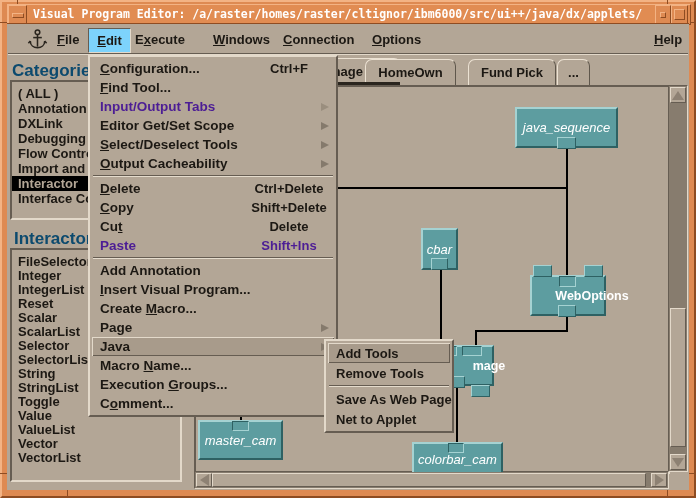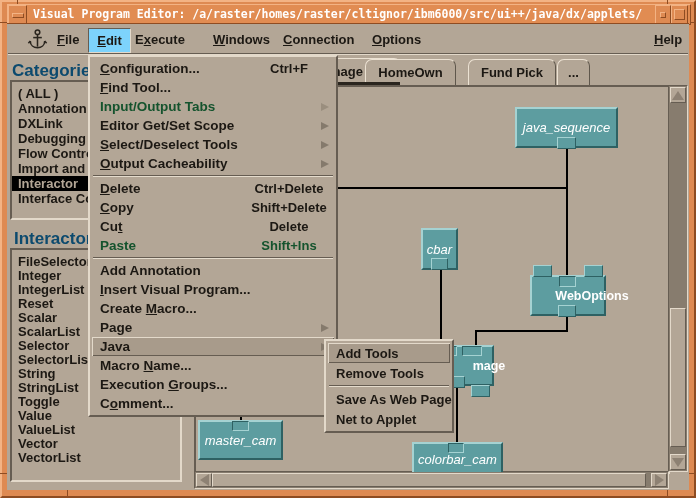--- a/index.html
+++ b/index.html
@@ -70,21 +70,21 @@
   
   .menu{background:#b3a696;z-index:50;padding:2px;
         border-top:2px solid #e3d9ca;border-left:2px solid #e3d9ca;
         border-right:2px solid #665d52;border-bottom:2px solid #665d52;}
   .mi{display:flex;align-items:center;height:19px;padding:0 5px 0 8px;color:#1c1813;}
   .mi-label{font-size:13.5px;font-weight:bold;white-space:nowrap;}
   .mi-short{margin-left:auto;width:80px;font-size:13px;font-weight:bold;text-align:center;white-space:nowrap;}
   .mi-arrow{margin-left:auto;width:0;height:0;border-top:4px solid transparent;
             border-bottom:4px solid transparent;border-left:8px solid #857a6c;
             box-shadow:none;}
-  .mi.disabled .mi-label,.mi.disabled .mi-short{color:#14532d;}
+  .mi.disabled .mi-label,.mi.disabled .mi-short{color:#4c1d95;}
   .mi.disabled .mi-arrow{opacity:.55;}
   .mi.armed{background:#a89b8b;box-shadow:inset 1px 1px 0 #e3d9ca,inset -1px -1px 0 #665d52;}
   .msep{height:0;border-top:1px solid #665d52;border-bottom:1px solid #e5dccd;margin:2px 1px;}
   #java-submenu{z-index:60;}
   #java-submenu .mi{height:20px;}
   #java-submenu .mi-label{font-size:13px;}
 </style>
 </head>
 <body>
 

